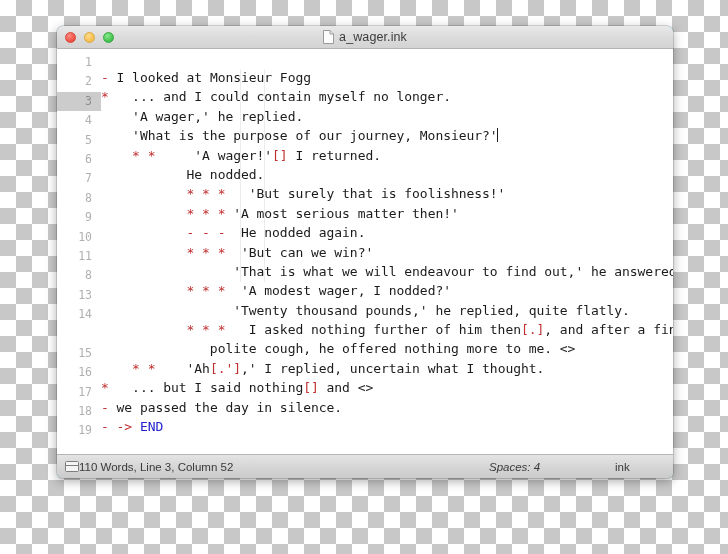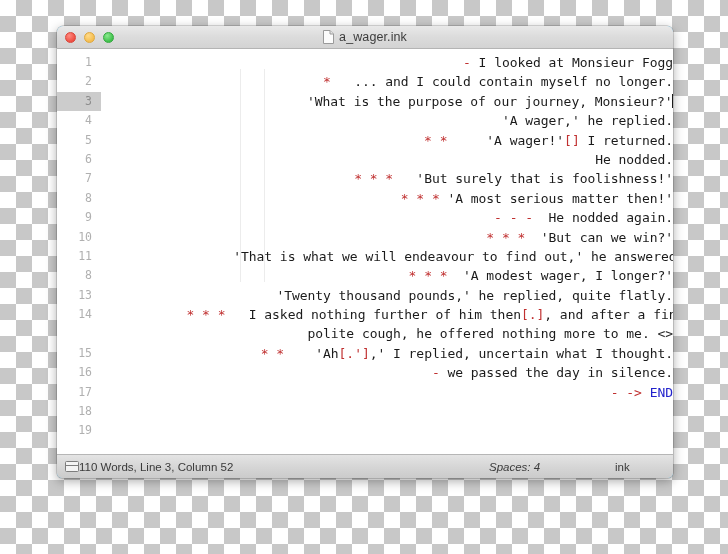--- a/index.html
+++ b/index.html
@@ -88,23 +88,22 @@
   }
   #gutter {
     flex: 0 0 44px;
     position: relative;
     background: #ffffff;
     padding-top: 4px;
   }
   #code-area {
     flex: 1 1 auto;
     position: relative;
-    padding-top: 4px;
-    overflow: hidden;
-    text-align: right;
+    padding-top: 19px;
+    overflow: hidden;
   }
   .gnum {
     height: 19.4px;
     line-height: 19.4px;
     text-align: right;
     padding-right: 9px;
     font-family: "DejaVu Sans Mono", monospace;
     font-size: 11.5px;
     color: #b0b0b0;
   }
@@ -246,34 +245,35 @@
         <div class="gnum">19</div>
       </div>
     <div id="code-area">
       <div id="guides">
           <div class="guide" style="left: 139px; top: 20px; height: 213px;"></div>
           <div class="guide" style="left: 163px; top: 20px; height: 213px;"></div>
         </div>
       <div id="lines-host">
           <div class="cline"><span class="mk">- </span><span>I looked at Monsieur Fogg</span></div>
           <div class="cline"><span class="mk">*   </span><span>... and I could contain myself no longer.</span></div>
+          <div class="cline"><span>    'A wager,' he replied.</span></div>
           <div class="cline"><span>    'What is the purpose of our journey, Monsieur?'</span><span class="caret"></span></div>
-          <div class="cline"><span>    'A wager,' he replied.</span></div>
           <div class="cline"><span class="mk">    * *    </span><span> 'A wager!'</span><span class="mk">[]</span><span> I returned.</span></div>
           <div class="cline"><span>           He nodded.</span></div>
           <div class="cline"><span class="mk">           * * *</span><span>   'But surely that is foolishness!'</span></div>
           <div class="cline"><span class="mk">           * * *</span><span> 'A most serious matter then!'</span></div>
           <div class="cline"><span class="mk">           - - -</span><span>  He nodded again.</span></div>
           <div class="cline"><span class="mk">           * * *</span><span>  'But can we win?'</span></div>
           <div class="cline"><span>                 'That is what we will endeavour to find out,' he answered.</span></div>
-          <div class="cline"><span class="mk">           * * *</span><span>  'A modest wager, I longer?'</span></div>
+          <div class="cline"><span class="mk">           * * *</span><span>  'A modest wager, I nodded?'</span></div>
           <div class="cline"><span>                 'Twenty thousand pounds,' he replied, quite flatly.</span></div>
           <div class="cline"><span class="mk">           * * *</span><span>   I asked nothing further of him then</span><span class="mk">[.]</span><span>, and after a final,</span></div>
           <div class="cline"><span>              polite cough, he offered nothing more to me. </span><span class="dia">&lt;&gt;</span></div>
           <div class="cline"><span class="mk">    * *   </span><span> 'Ah</span><span class="mk">[.']</span><span>,' I replied, uncertain what I thought.</span></div>
+          <div class="cline"><span class="mk">*   </span><span>... but I said nothing</span><span class="mk">[]</span><span> and </span><span class="dia">&lt;&gt;</span></div>
           <div class="cline"><span class="mk">- </span><span>we passed the day in silence.</span></div>
           <div class="cline"><span class="mk">- -&gt; </span><span class="kw">END</span></div>
         </div>
     </div>
     <div id="vscroll">
       <div id="vthumb"></div>
     </div>
   </div>
 
   <div id="statusbar">

